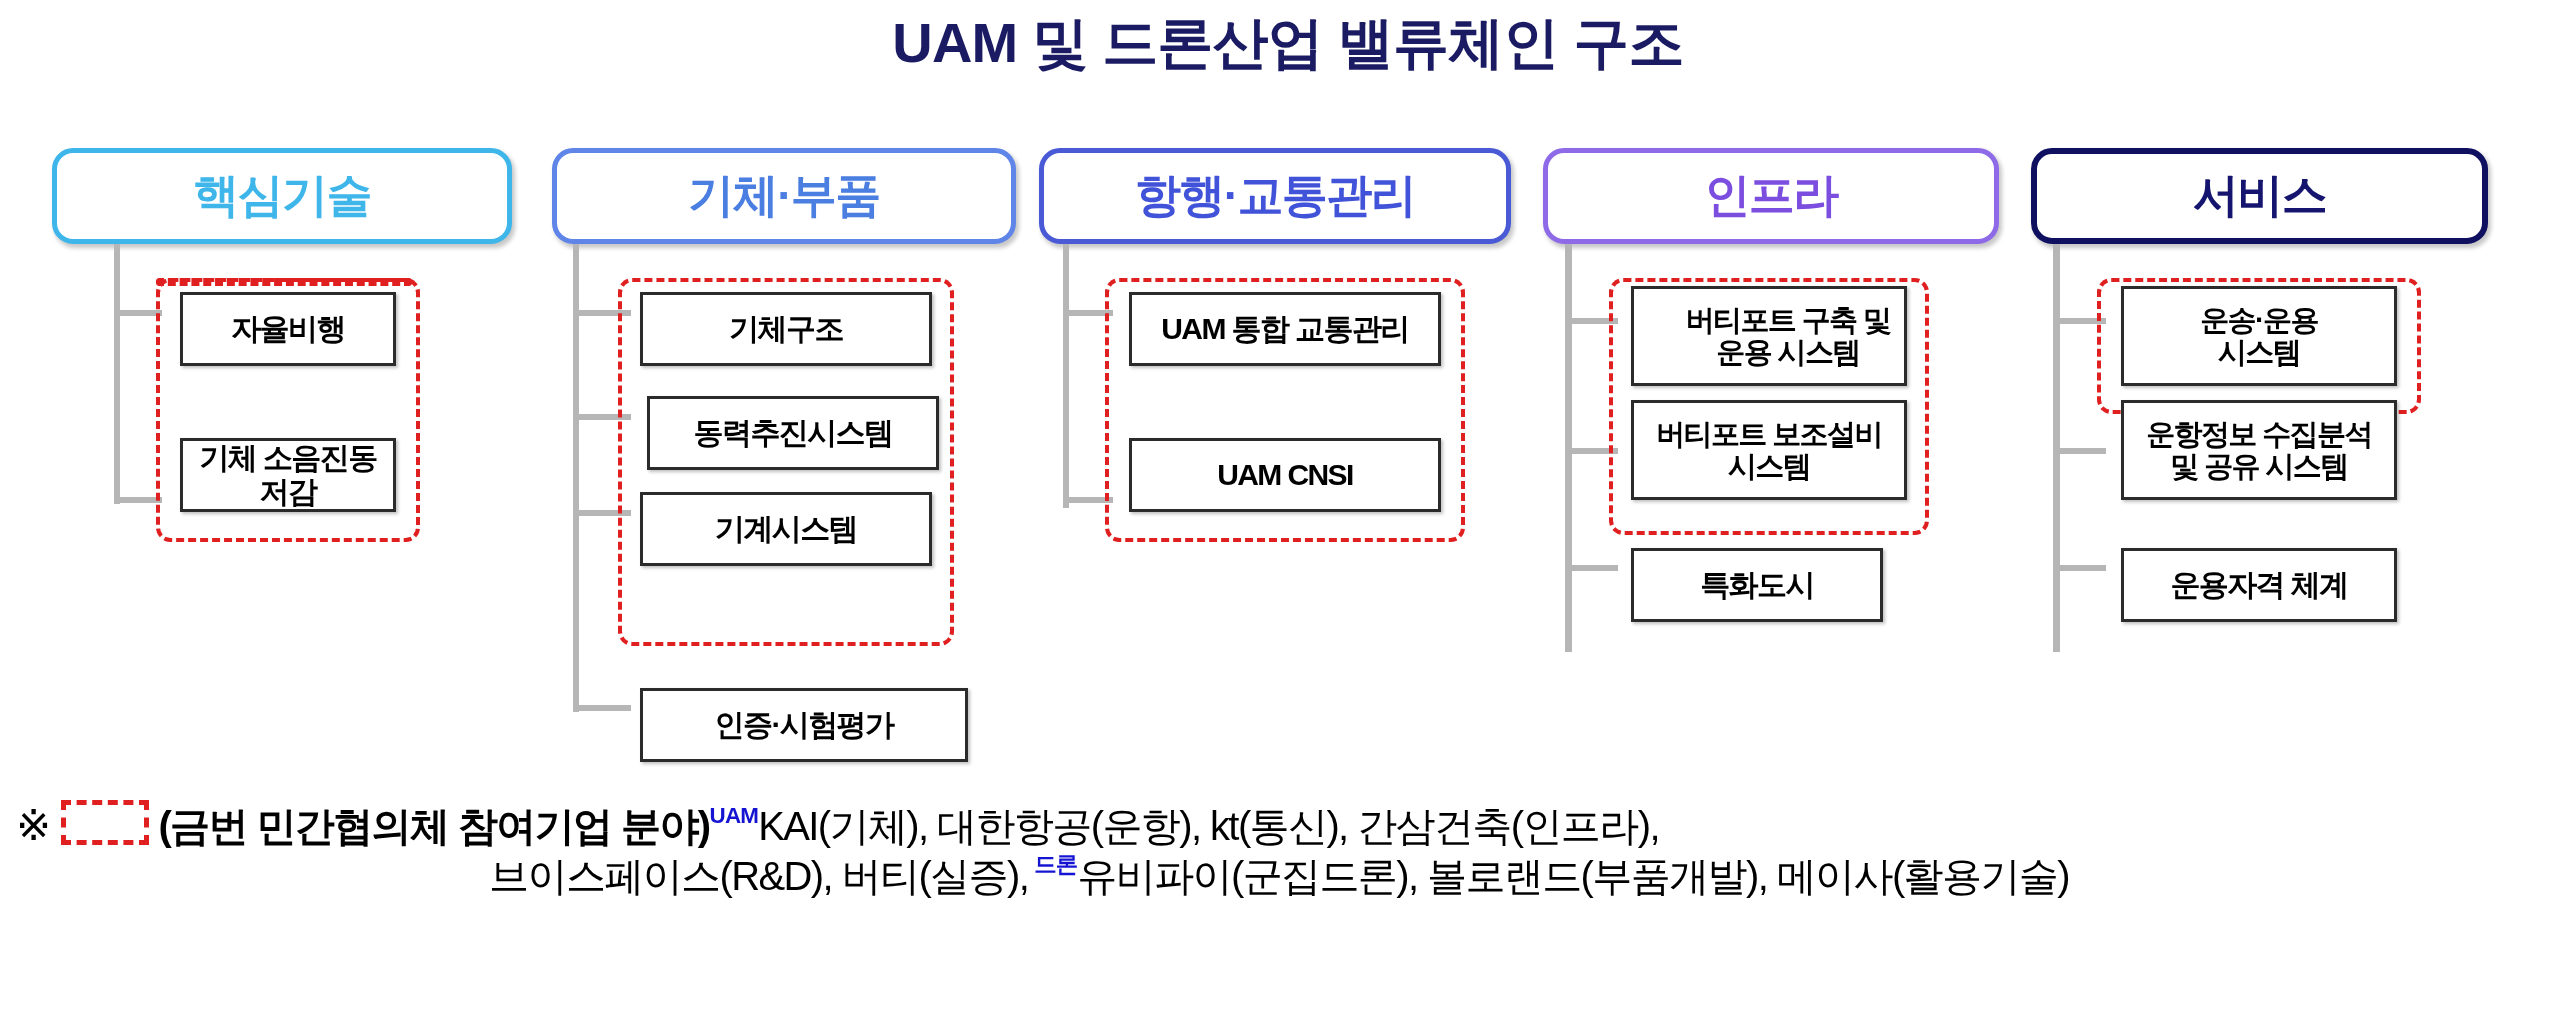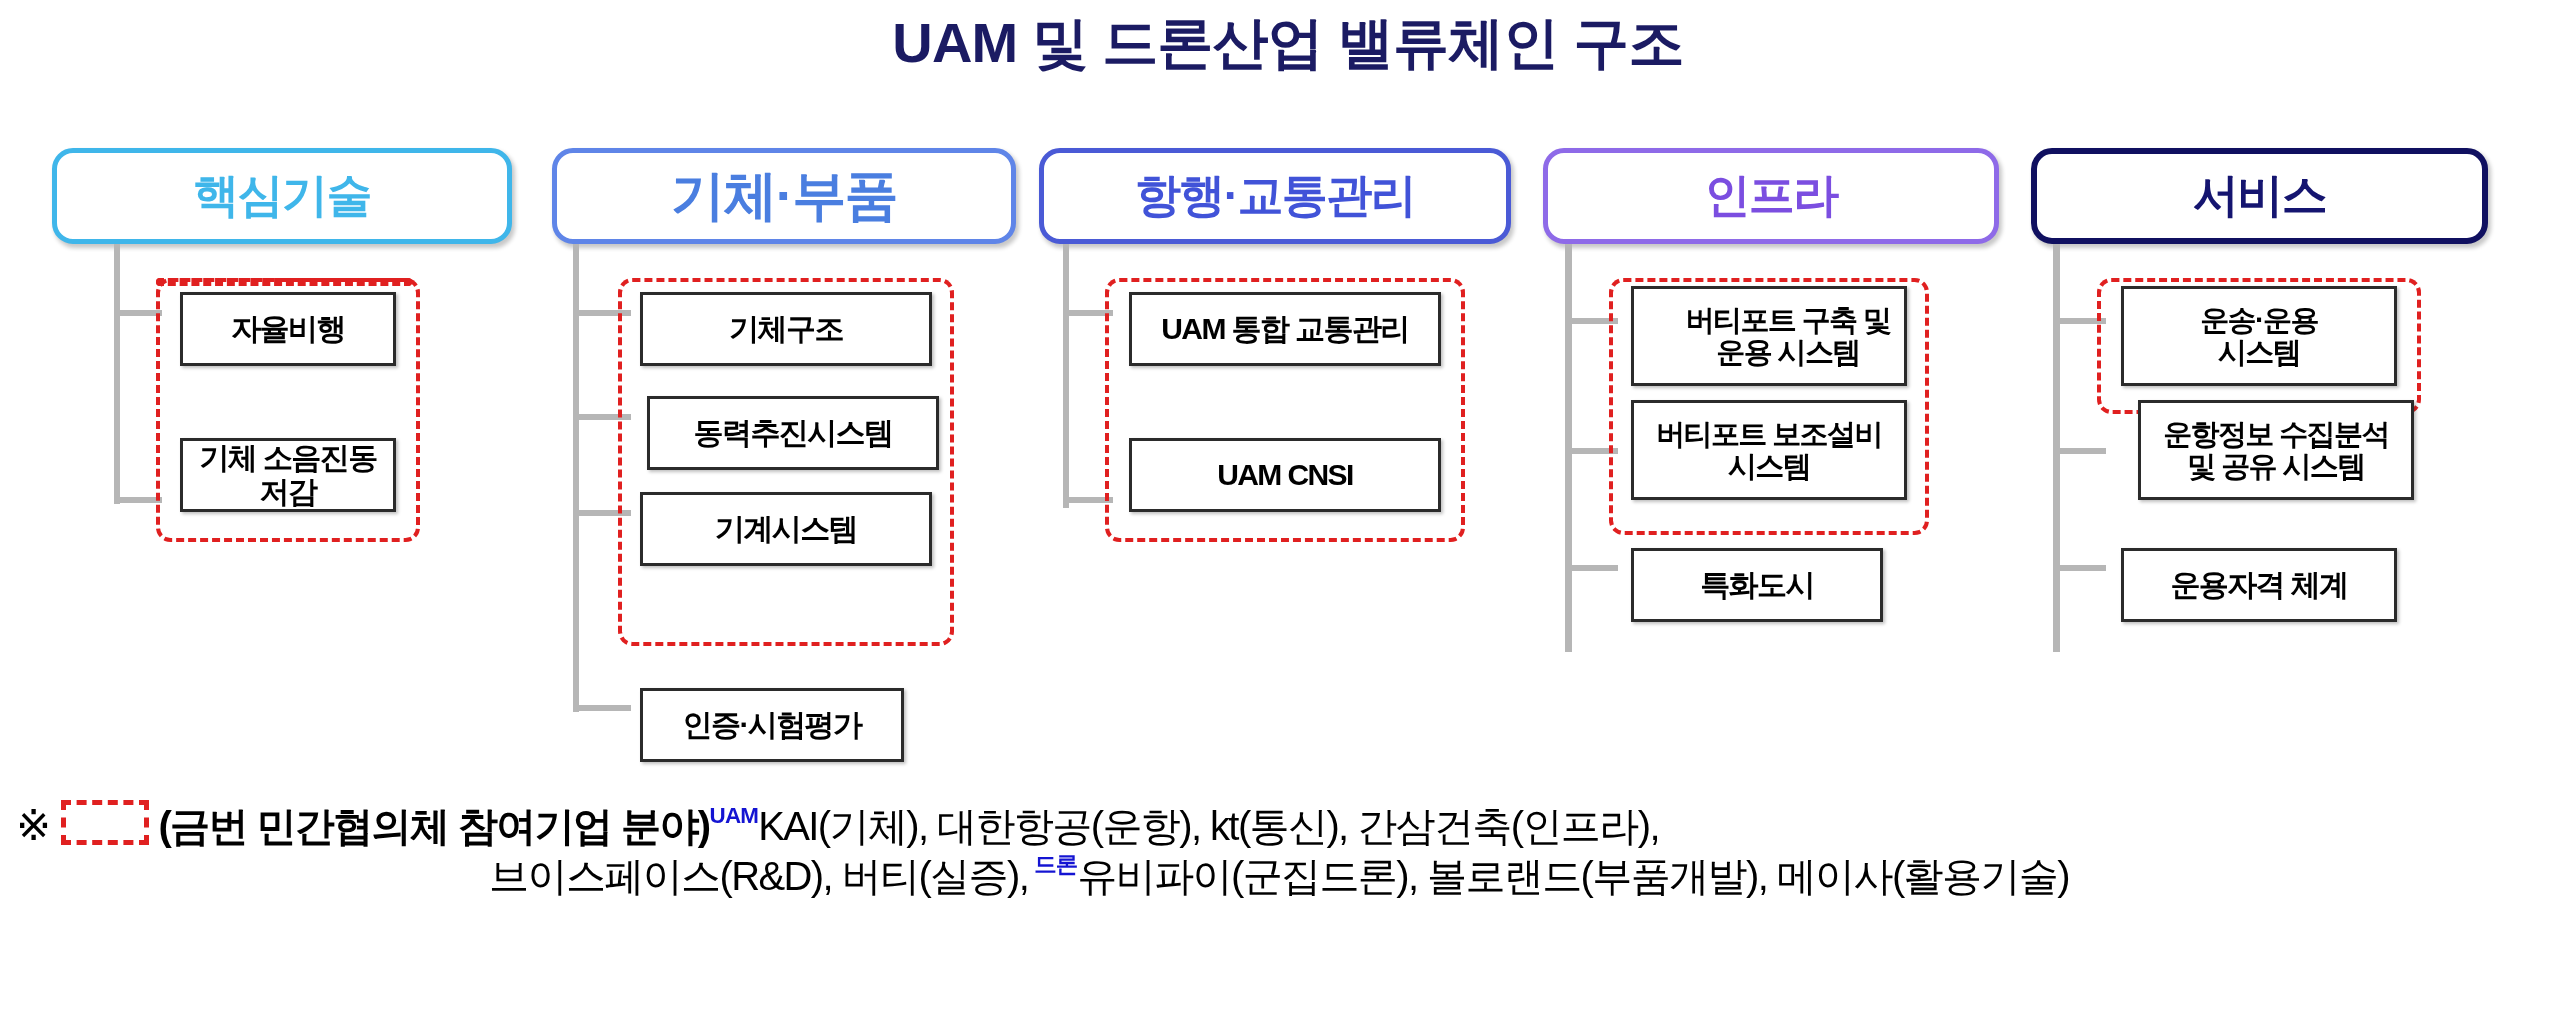--- a/index.html
+++ b/index.html
@@ -161,39 +161,39 @@
 
     <div class="item-box" style="left:128px; top:156px; width:216px; height:74px;">
       <span>자율비행</span>
     </div>
     <div class="item-box" style="left:128px; top:302px; width:216px; height:74px;">
       <span>기체 소음진동 저감</span>
     </div>
   </div>
 
   <div class="column" style="left:552px; width:464px;">
-    <div class="col-header" style="width:464px; border:5.6px solid #5f85e8; color:#4a7ee0; font-size:54px;">
+    <div class="col-header" style="width:464px; border:5.6px solid #5f85e8; color:#4a7ee0; font-size:46px;">
       <span>기체·부품</span>
     </div>
     <div class="trunk" style="left:21px; top:108px; height:468px;"></div>
     <div class="branch" style="left:21px; top:174px; width:58px;"></div>
     <div class="branch" style="left:21px; top:278px; width:58px;"></div>
     <div class="branch" style="left:21px; top:374px; width:58px;"></div>
     <div class="branch" style="left:21px; top:569px; width:58px;"></div>
     <div class="dashed-group" style="left:66px; top:142px; width:336px; height:368px;"></div>
     <div class="item-box" style="left:88px; top:156px; width:292px; height:74px;">
       <span>기체구조</span>
     </div>
     <div class="item-box" style="left:95px; top:260px; width:292px; height:74px;">
       <span>동력추진시스템</span>
     </div>
     <div class="item-box" style="left:88px; top:356px; width:292px; height:74px;">
       <span>기계시스템</span>
     </div>
-    <div class="item-box" style="left:88px; top:552px; width:264px; height:74px;">
+    <div class="item-box" style="left:88px; top:552px; width:328px; height:74px;">
       <span>인증·시험평가</span>
     </div>
   </div>
 
   <div class="column" style="left:1039px; width:472px;">
     <div class="col-header" style="width:472px; border:5.6px solid #4a5ad6; color:#4153d8; font-size:46px;">
       <span>항행·교통관리</span>
     </div>
     <div class="trunk" style="left:24px; top:108px; height:264px;"></div>
     <div class="branch" style="left:24px; top:174px; width:50px;"></div>
@@ -235,21 +235,21 @@
     </div>
     <div class="trunk" style="left:22.4px; top:108px; height:408px;"></div>
     <div class="branch" style="left:22.4px; top:182px; width:53px;"></div>
     <div class="branch" style="left:22.4px; top:312px; width:53px;"></div>
     <div class="branch" style="left:22.4px; top:429px; width:53px;"></div>
     <div class="dashed-group" style="left:66px; top:142px; width:324px; height:136px;"></div>
     <div class="item-box two-line" style="left:90px; top:150px; width:276px; height:100px;">
       <span style="white-space:pre-line;">운송·운용
 시스템</span>
     </div>
-    <div class="item-box two-line" style="left:90px; top:264px; width:276px; height:100px;margin-left:17px;">
+    <div class="item-box two-line" style="left:90px; top:264px; width:276px; height:100px;">
       <span style="white-space:pre-line;">운항정보 수집분석
 및 공유 시스템</span>
     </div>
     <div class="item-box" style="left:90px; top:412px; width:276px; height:74px;">
       <span>운용자격 체계</span>
     </div>
   </div>
 
 </div>
 

